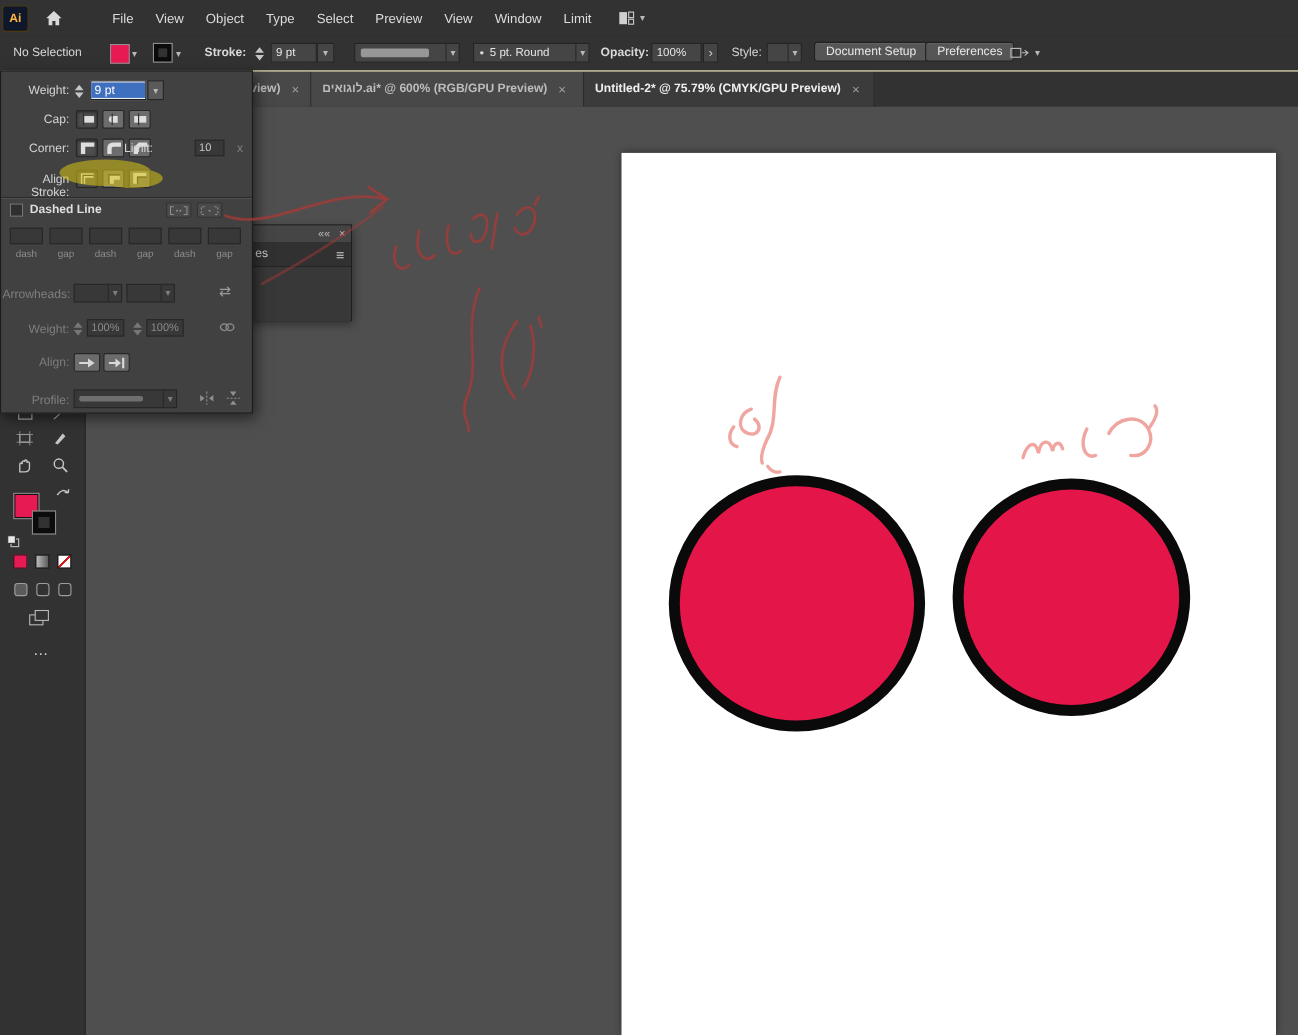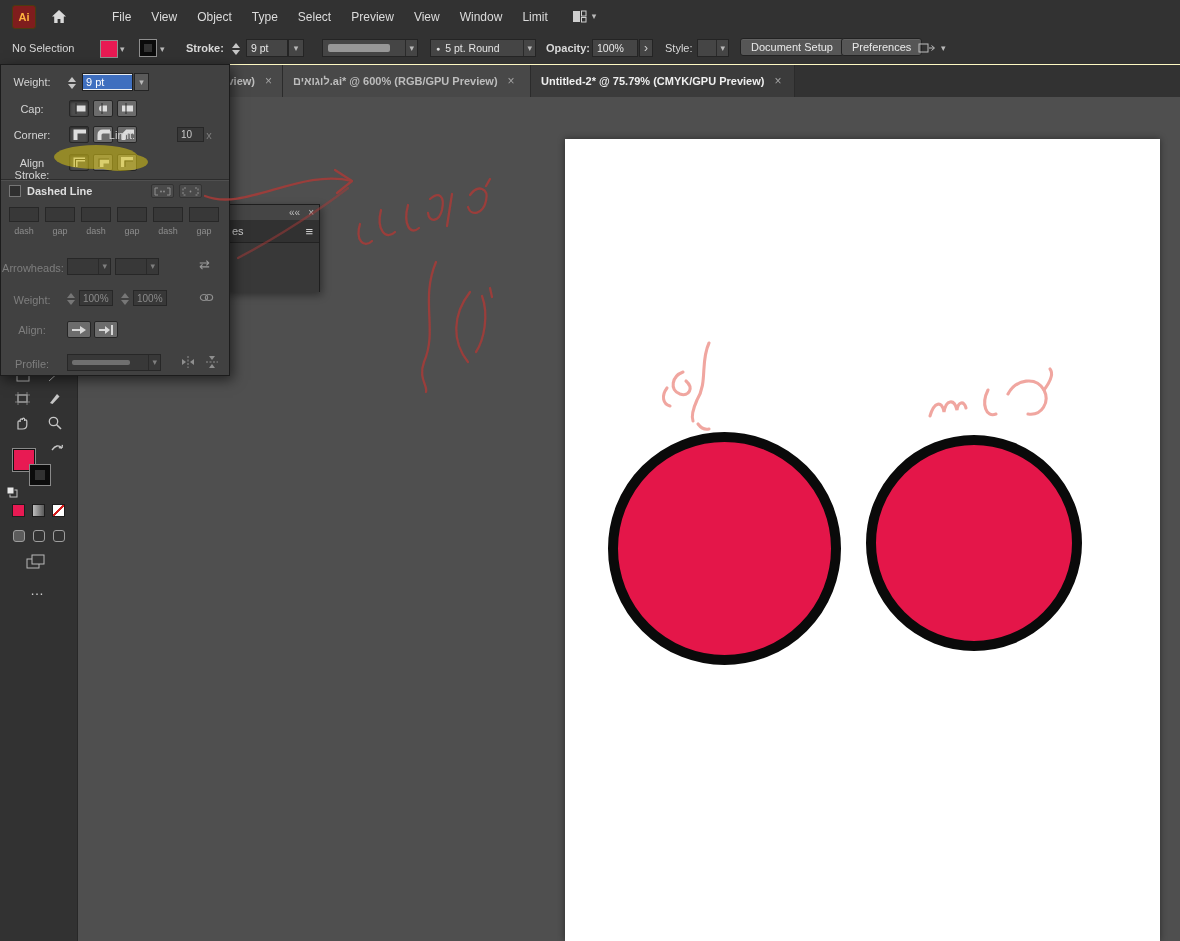--- a/index.html
+++ b/index.html
@@ -4,21 +4,21 @@
 <style>
   html,body{margin:0;padding:0;}
   body{width:1180px;height:941px;overflow:hidden;background:#4f4f4f;
        font-family:"Liberation Sans",sans-serif;font-size:11px;color:#d6d6d6;
        -webkit-font-smoothing:antialiased;}
   #app{position:relative;width:1180px;height:941px;}
 
   
   .menubar{position:absolute;left:0;top:0;width:100%;height:33px;background:#323232;
            border-bottom:1px solid #262626;display:flex;align-items:center;z-index:5;}
-  .ai-logo{width:22px;height:22px;margin-left:12px;background:#7f1d1d;color:#ffb43f;
+  .ai-logo{width:22px;height:22px;margin-left:2px;background:#0f172a;color:#ffb43f;
            border:1px solid #4d3a10;border-radius:3px;font-weight:bold;font-size:11px;
            display:flex;align-items:center;justify-content:center;}
   .home-btn{width:26px;height:22px;margin-left:10px;display:flex;align-items:center;justify-content:center;}
   .menu-item{padding:0 10px;font-size:12px;color:#dcdcdc;cursor:default;}
   .menu-item:first-of-type{margin-left:30px;}
   .ws-switch{margin-left:14px;display:flex;align-items:center;gap:5px;color:#bdbdbd;}
   .chev{font-size:9px;color:#b9b9b9;line-height:1;}
 
   
   .controlbar{position:absolute;left:0;top:33px;width:100%;height:31px;background:#323232;
@@ -76,21 +76,21 @@
               border:1px solid #1e1e1e;box-shadow:2px 3px 8px rgba(0,0,0,.4);z-index:8;box-sizing:border-box;}
   .fp-head{height:15px;background:#454545;display:flex;align-items:center;justify-content:flex-end;
            gap:8px;padding:0 5px;color:#bdbdbd;font-size:10px;}
   .fp-tabrow{height:22px;background:#313131;display:flex;align-items:center;color:#cfcfcf;
              font-size:11px;padding:0 6px;border-bottom:1px solid #222;}
   .fp-body{height:49px;background:#383838;}
 
   
   .stroke-panel{position:absolute;left:0;top:64px;width:230px;height:312px;background:#414141;
                 border:1px solid #1c1c1c;box-shadow:3px 4px 12px rgba(0,0,0,.55);z-index:30;box-sizing:border-box;}
-  .plabel{position:absolute;width:62px;text-align:center;font-size:11px;color:#d4d4d4;}
+  .plabel{position:absolute;width:62px;text-align:right;font-size:11px;color:#d4d4d4;}
   .plabel.dim{color:#7e7e7e;}
   .tbtn{position:absolute;width:20px;height:17px;background:#6c6c6c;border:1px solid #262626;
         border-radius:2px;display:flex;align-items:center;justify-content:center;box-sizing:border-box;}
   .tbtn.sel{background:#4e4e4e;box-shadow:inset 0 1px 3px rgba(0,0,0,.55);}
   .tbtn.dim{background:#4a4a4a;border-color:#333;}
   .pfield{position:absolute;background:#383838;border:1px solid #272727;box-sizing:border-box;
           display:flex;align-items:center;padding:0 3px;font-size:10px;color:#c9c9c9;}
   .pfield.dim{color:#8a8a8a;}
   .wfield{position:absolute;background:#e9edf2;border:1px solid #1f1f1f;display:flex;align-items:center;box-sizing:border-box;}
   .wfield .seltext{background:var(--selection-blue,#3f6fbf);color:#fff;font-size:11px;padding:1px 3px;width:100%;}

